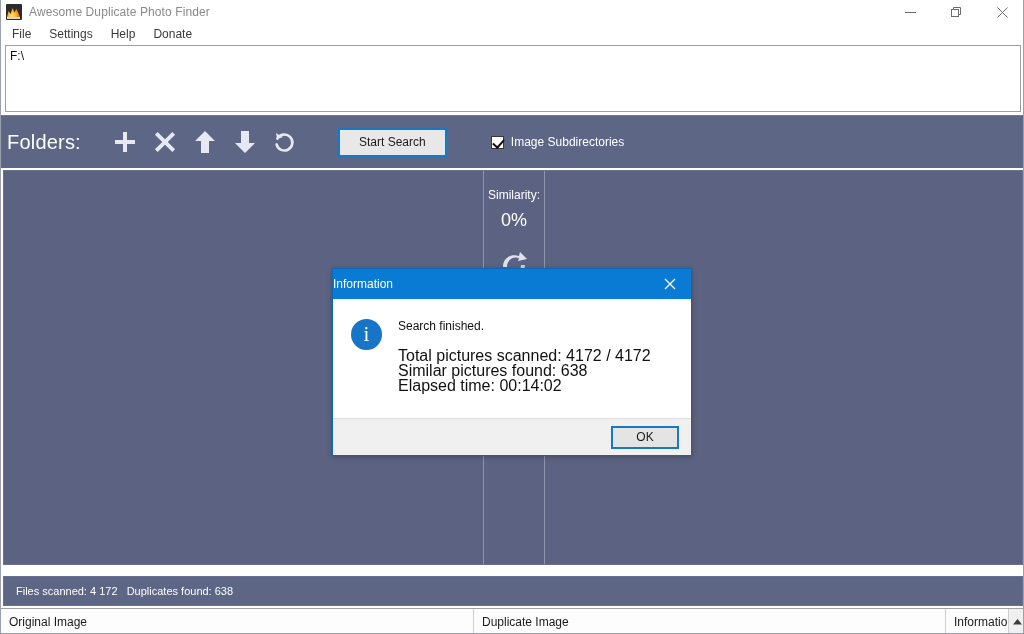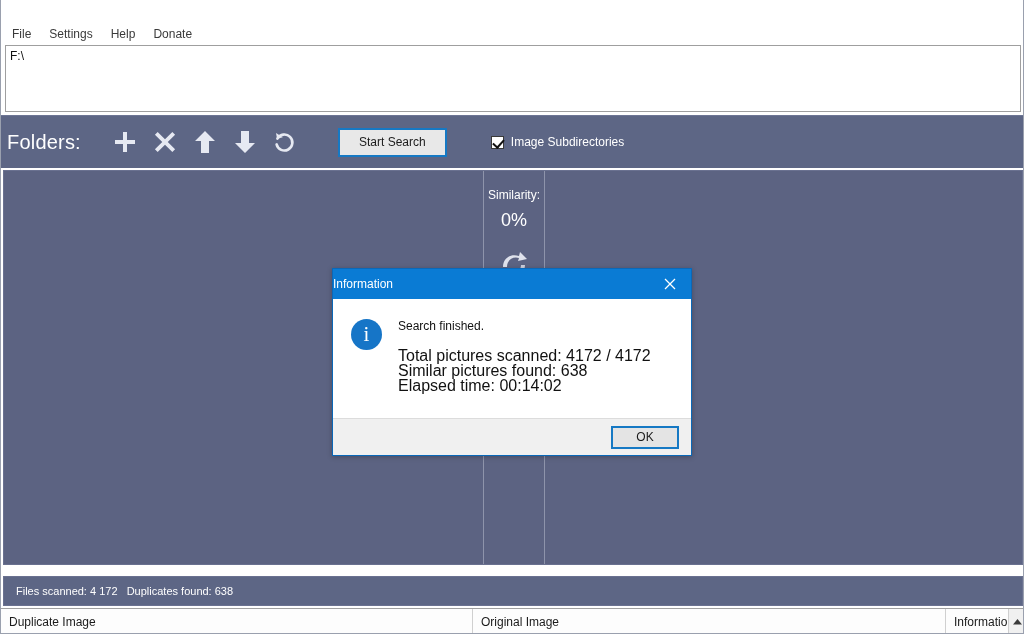--- a/index.html
+++ b/index.html
@@ -192,20 +192,43 @@
     width: 68px; height: 23px; background: #e4e4e4;
     border: 2px solid #1679c4; font-size: 12px; color: #1b1b1b;
     display: flex; align-items: center; justify-content: center;
   }
 </style>
 </head>
 <body>
 
 <div class="app">
 
+  <div class="titlebar">
+    <div class="app-icon"></div>
+    <div class="title-text">Awesome Duplicate Photo Finder</div>
+    <div class="win-btns">
+      <div class="win-btn">
+        <svg width="11" height="11" viewBox="0 0 11 11">
+            <line x1="0" y1="5.5" x2="11" y2="5.5" stroke="#6b6b6b" stroke-width="1"></line>
+          </svg>
+      </div>
+      <div class="win-btn">
+        <svg width="11" height="11" viewBox="0 0 11 11" fill="none" stroke="#6b6b6b" stroke-width="1">
+          <rect x="0.5" y="2.5" width="7" height="7"></rect>
+            <polyline points="2.5,2.5 2.5,0.5 9.5,0.5 9.5,7.5 7.5,7.5"></polyline>
+        </svg>
+      </div>
+      <div class="win-btn">
+        <svg width="11" height="11" viewBox="0 0 11 11" stroke="#6b6b6b" stroke-width="1">
+          <line x1="0.5" y1="0.5" x2="10.5" y2="10.5"></line>
+            <line x1="10.5" y1="0.5" x2="0.5" y2="10.5"></line>
+        </svg>
+      </div>
+    </div>
+  </div>
 
   <div class="menubar">
     <div class="menu-item">File</div>
     <div class="menu-item">Settings</div>
     <div class="menu-item">Help</div>
     <div class="menu-item">Donate</div>
   </div>
 
   <div class="pathbox">
     <div class="path-entry">F:\</div>
@@ -262,22 +285,22 @@
       </div>
     </div>
 
   </div>
 
   <div class="statusbar">
     <div class="status-text">Files scanned: 4 172   Duplicates found: 638</div>
   </div>
 
   <div class="colheader">
+    <div class="col c1">Original Image</div>
     <div class="col c2">Duplicate Image</div>
-    <div class="col c1">Original Image</div>
     <div class="col c3">Information</div>
     <div class="scroll-up">
       <svg width="9" height="6" viewBox="0 0 9 6" fill="#3a3a3a">
           <path d="M4.5 0 L9 5.5 H0 Z"></path>
         </svg>
     </div>
   </div>
 
   <div class="dlg">
     <div class="dlg-title">

